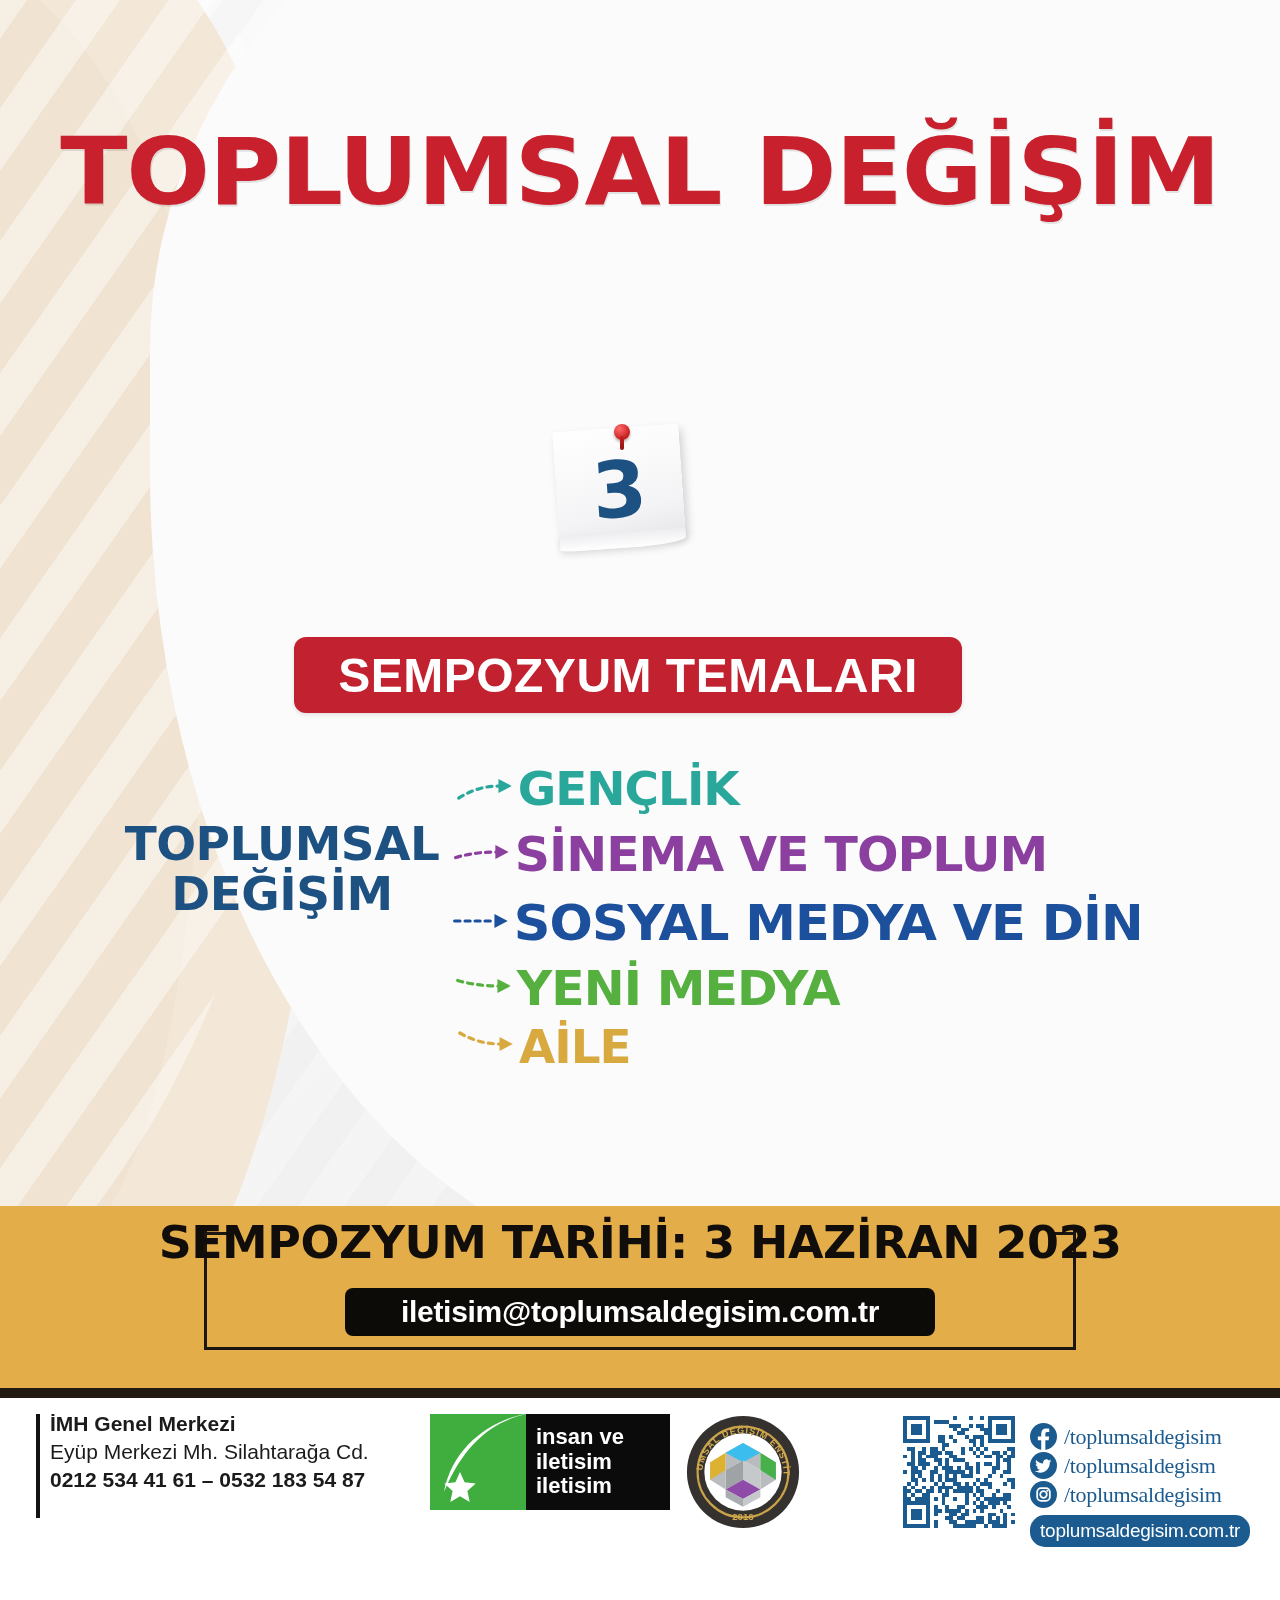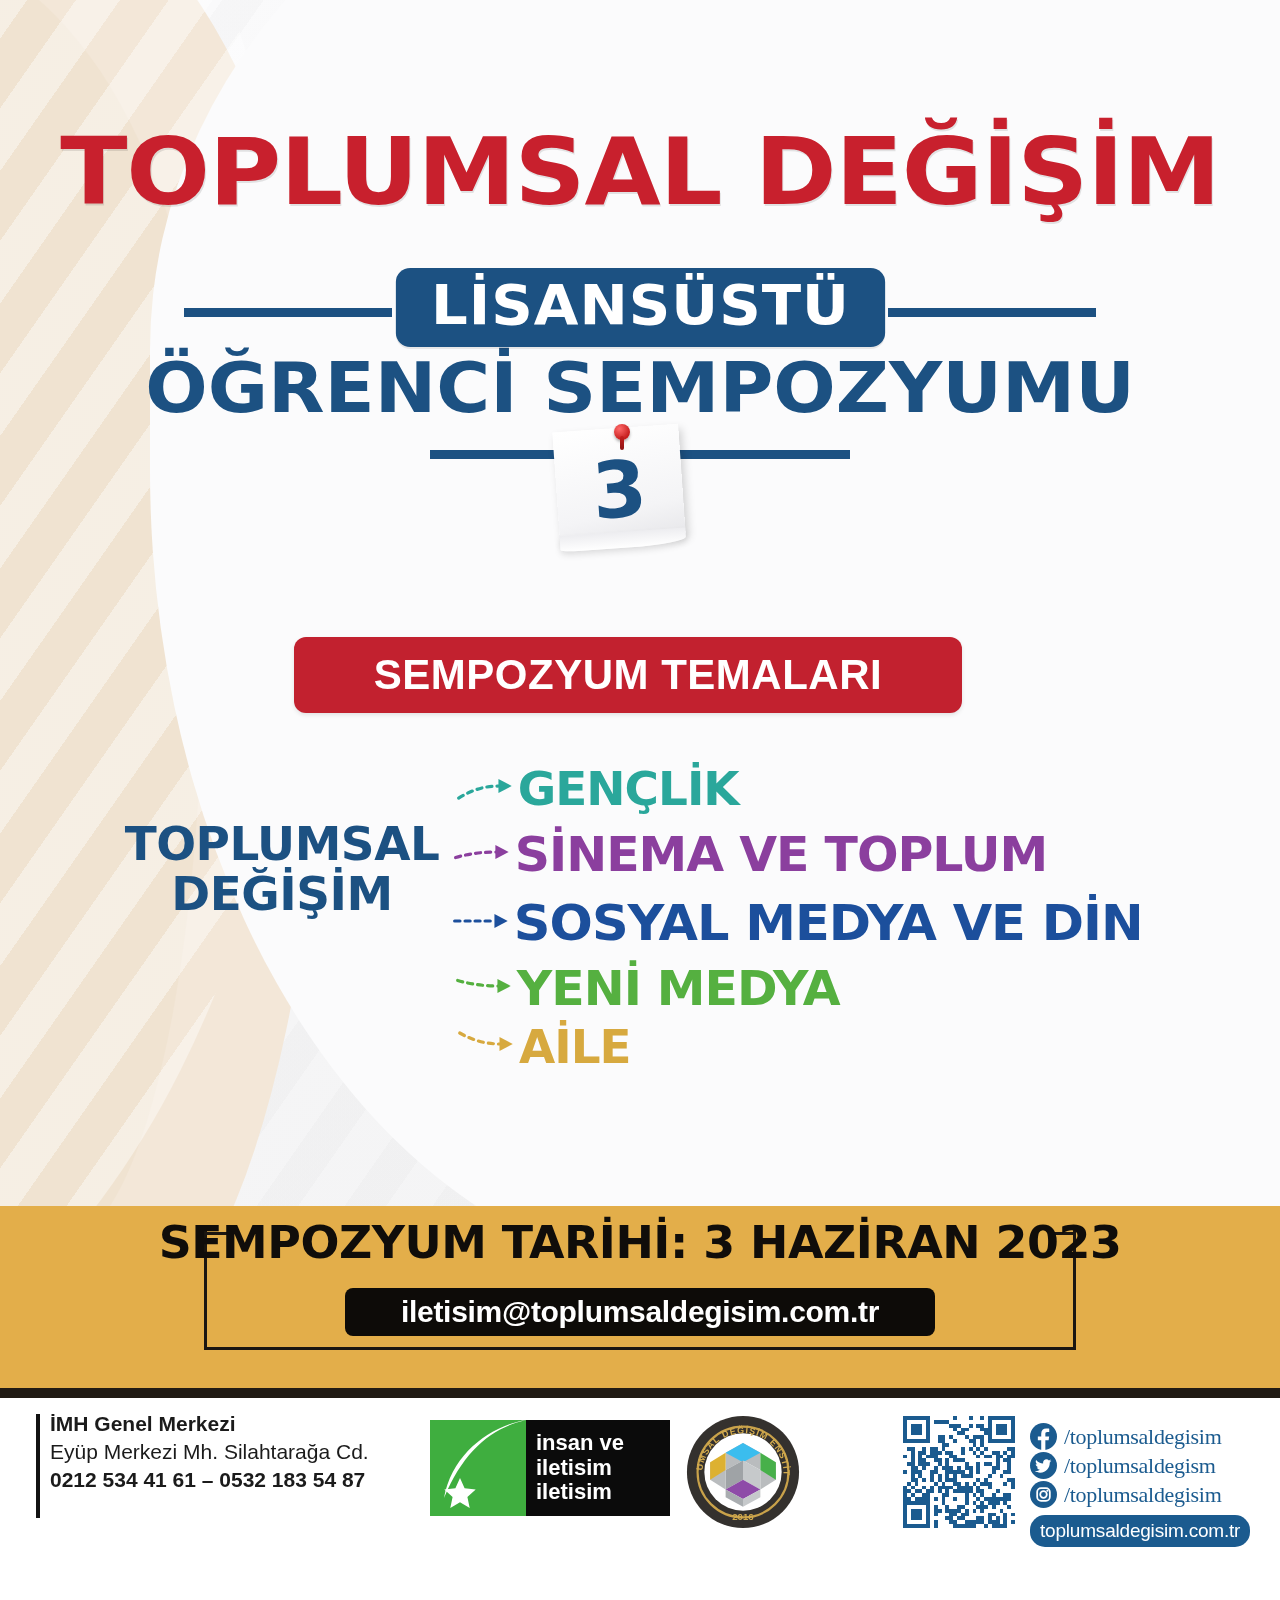--- a/index.html
+++ b/index.html
@@ -140,21 +140,21 @@
   }
 
   
   .temalar-badge {
     position:absolute; left:294px; top:637px;
     width:668px; height:76px;
     background:#c2212f;
     border-radius:12px;
     display:flex; align-items:center; justify-content:center;
     font-family:"Liberation Sans", sans-serif;
-    font-weight:bold; font-size:42px; letter-spacing:.5px;
+    font-weight:bold; font-size:48px; letter-spacing:.5px;
     color:#ffffff;
     box-shadow:0 2px 4px rgba(0,0,0,.10);
   }
 
   .themes { position:absolute; left:0; top:740px; width:1280px; height:320px; }
 
   .themes-label {
     position:absolute; left:112px; top:80px;
     width:340px; text-align:center;
     font-family:"DejaVu Sans", sans-serif;
@@ -221,21 +221,21 @@
   
   .footer { position:absolute; left:0; top:1398px; width:1280px; height:202px; background:#ffffff; }
 
   .addr-block { position:absolute; left:36px; top:12px; padding-left:14px; }
   .addr-block::before{
     content:""; position:absolute; left:0; top:4px; width:4px; height:104px; background:#121212;
   }
   .addr-line { font-family:"Liberation Sans", sans-serif; font-size:21px; color:#1b1b1b; line-height:1.33; white-space:nowrap; }
   .addr-line.b { font-weight:bold; }
 
-  .imh-logo { position:absolute; left:430px; top:22px; width:240px; height:96px; display:flex; }
+  .imh-logo { position:absolute; left:430px; top:16px; width:240px; height:96px; display:flex; }
   .imh-green {
     width:96px; height:96px; background:#3fae3f; position:relative; overflow:hidden;
   }
   .imh-black {
     width:144px; height:96px; background:#0b0b0b;
     display:flex; flex-direction:column; justify-content:center;
     padding-left:10px;
   }
   .imh-black span {
     font-family:"Liberation Sans", sans-serif;
@@ -266,32 +266,20 @@
 
   <div class="bg-base"></div>
   <div class="bg-stripes"></div>
   <div class="bg-blob"></div>
   <div class="bg-blob2"></div>
   <div class="bg-blob-stripes"></div>
   <div class="bg-white-mask"></div>
 
   <div class="title-main">TOPLUMSAL DEĞİŞİM</div>
 
-  <div class="sub-wrap">
-    <div class="rule-row">
-      <div class="rule left"></div>
-      <div style="width:480px"></div>
-      <div class="rule right"></div>
-    </div>
-    <div class="lisans-badge">LİSANSÜSTÜ</div>
-    <div class="ogrenci">ÖĞRENCİ SEMPOZYUMU</div>
-    <div class="rule-bottom">
-      <div class="rule"></div>
-    </div>
-  </div>
 
   <div class="note">
     <div class="note-num">3</div>
   </div>
   <div class="pin"></div>
 
   <div class="temalar-badge">SEMPOZYUM TEMALARI</div>
 
   <div class="themes">
     <div class="themes-label">TOPLUMSAL DEĞİŞİM</div>

